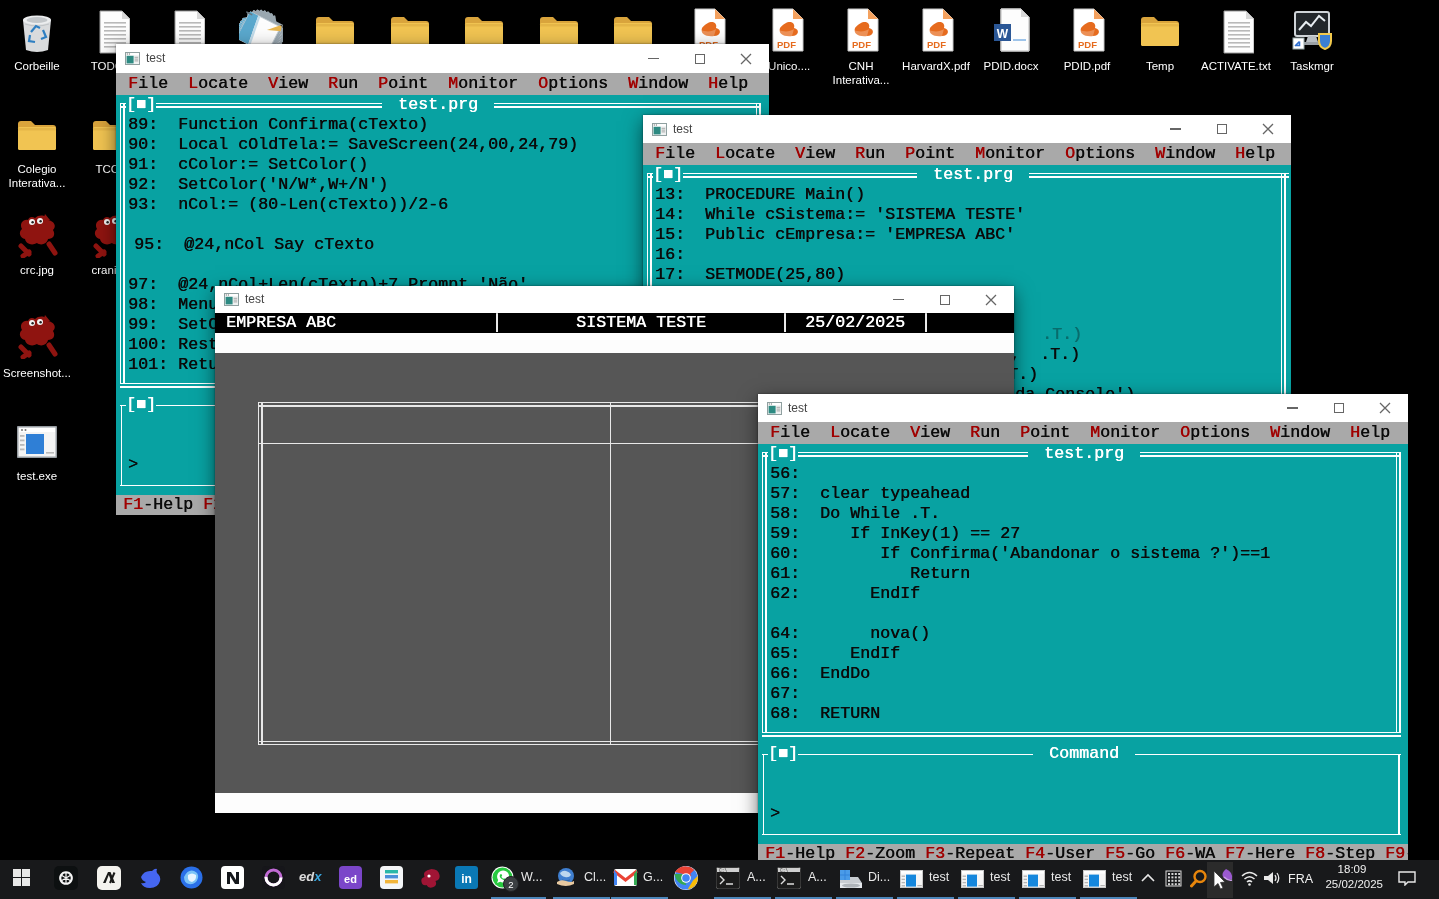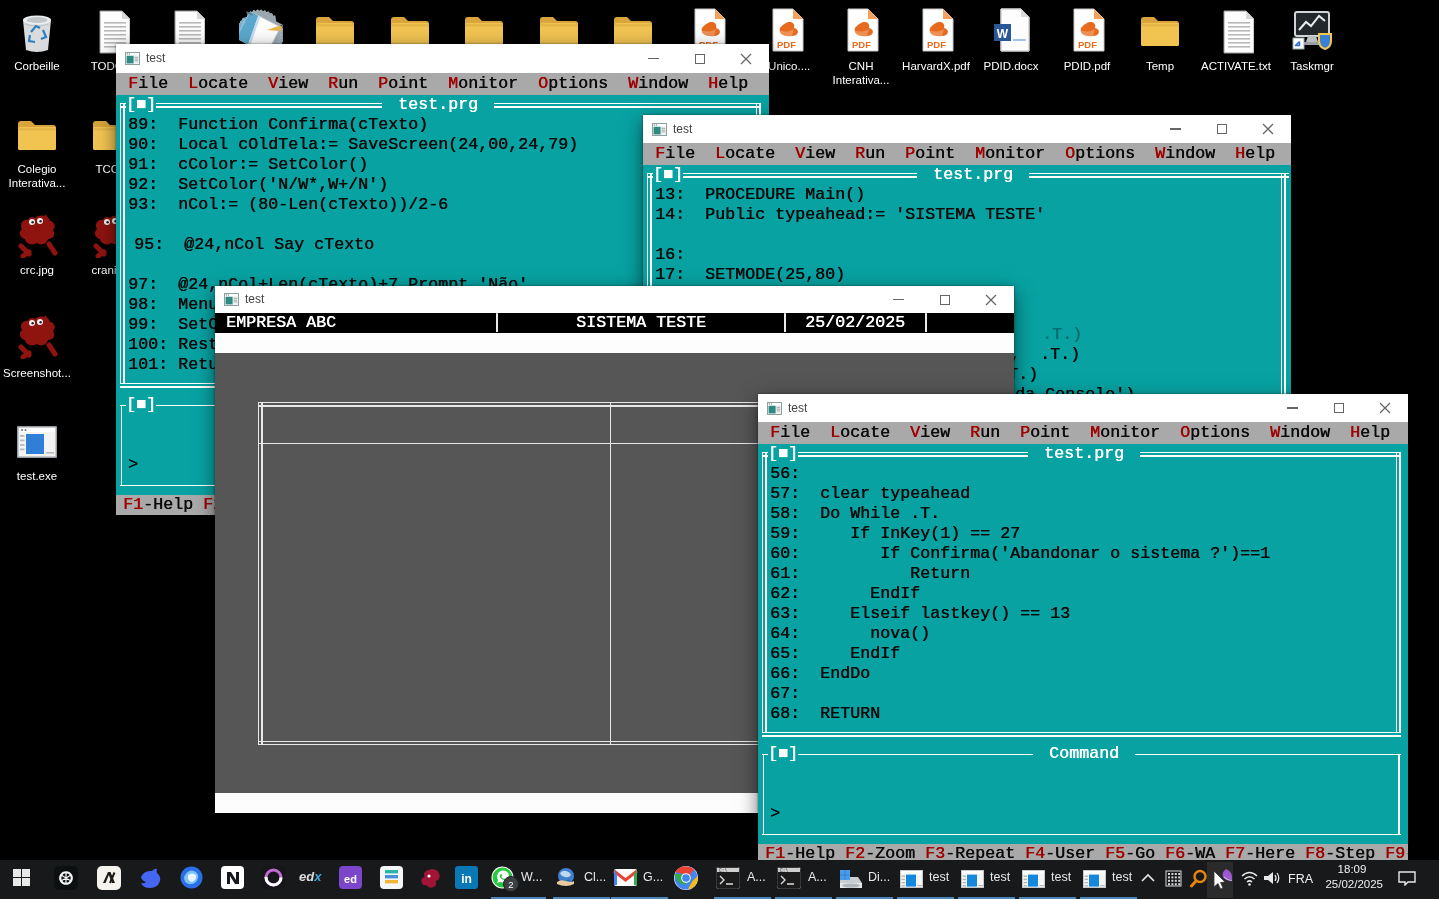--- a/index.html
+++ b/index.html
@@ -379,21 +379,22 @@
     <div class="console" style="left:0;top:50px;width:648px;height:265px"></div>
     <div class="hl" style="left:4px;top:58px;width:642px"></div>
     <div class="hl" style="left:4px;top:61.4px;width:642px"></div>
     <div class="vl" style="left:4px;top:58px;height:257px"></div>
     <div class="vl" style="left:7.4px;top:58px;height:257px"></div>
     <div class="vl" style="left:638px;top:58px;height:257px"></div>
     <div class="vl" style="left:641.4px;top:58px;height:257px"></div>
     <div class="boxlbl" style="left:10px;top:50px">[■]</div>
     <div class="boxlbl" style="left:274px;top:50px;padding:0 6px"> test.prg </div>
     <div class="crow" style="left:2px;top:70px;z-index:2;"> 13:  PROCEDURE Main()</div>
-    <div class="crow" style="left:2px;top:90px;z-index:2;"> 14:  Public typeahead:= 'SISTEMA TESTE'</div>
+    <div class="crow" style="left:2px;top:90px;z-index:2;"> 14:  While cSistema:= 'SISTEMA TESTE'</div>
+    <div class="crow" style="left:2px;top:110px;z-index:2;"> 15:  Public cEmpresa:= 'EMPRESA ABC'</div>
     <div class="crow" style="left:2px;top:130px;z-index:2;"> 16:  </div>
     <div class="crow" style="left:2px;top:150px;z-index:2;"> 17:  SETMODE(25,80)</div>
     <div class="crow" style="left:399px;top:210px;z-index:2;"><span style="opacity:0.35">.T.)</span></div>
     <div class="crow" style="left:367px;top:230px;z-index:2;">,  .T.)</div>
     <div class="crow" style="left:365px;top:250px;z-index:2;">T.)</div>
     <div class="crow" style="left:362px;top:270px;z-index:2;">ida Console')</div>
   </div>
 <div class="win shadow" style="left:215px;top:286px;width:799px;height:527px;z-index:30">
     <div class="abs" style="left:0;top:0;width:799px;height:27px;background:#fff"></div>
     <svg class="abs" style="left:9px;top:7px" width="15" height="13" viewBox="0 0 15 13">
@@ -464,21 +465,20 @@
     <div class="vl" style="left:641.4px;top:58px;height:281.4px"></div>
     <div class="boxlbl" style="left:10px;top:50px">[■]</div>
     <div class="boxlbl" style="left:270px;top:50px;padding:0 6px"> test.prg </div>
     <div class="crow" style="left:2px;top:70px;z-index:2;"> 56:  </div>
     <div class="crow" style="left:2px;top:90px;z-index:2;"> 57:  clear typeahead</div>
     <div class="crow" style="left:2px;top:110px;z-index:2;"> 58:  Do While .T.</div>
     <div class="crow" style="left:2px;top:130px;z-index:2;"> 59:     If InKey(1) == 27</div>
     <div class="crow" style="left:2px;top:150px;z-index:2;"> 60:        If Confirma('Abandonar o sistema ?')==1</div>
     <div class="crow" style="left:2px;top:170px;z-index:2;"> 61:           Return</div>
     <div class="crow" style="left:2px;top:190px;z-index:2;"> 62:       EndIf</div>
-    <div class="crow" style="left:2px;top:210px;z-index:2;"> 63:     Elseif lastkey() == 13</div>
     <div class="crow" style="left:2px;top:230px;z-index:2;"> 64:       nova()</div>
     <div class="crow" style="left:2px;top:250px;z-index:2;"> 65:     EndIf</div>
     <div class="crow" style="left:2px;top:270px;z-index:2;"> 66:  EndDo</div>
     <div class="crow" style="left:2px;top:290px;z-index:2;"> 67:  </div>
     <div class="crow" style="left:2px;top:310px;z-index:2;"> 68:  RETURN</div>
     <div class="hl" style="left:4px;top:360px;width:638.8px"></div>
     <div class="hl" style="left:4px;top:440px;width:638.8px"></div>
     <div class="vl" style="left:5px;top:360px;height:81px"></div>
     <div class="vl" style="left:640.4px;top:360px;height:81px"></div>
     <div class="boxlbl" style="left:10px;top:350px">[■]</div>

